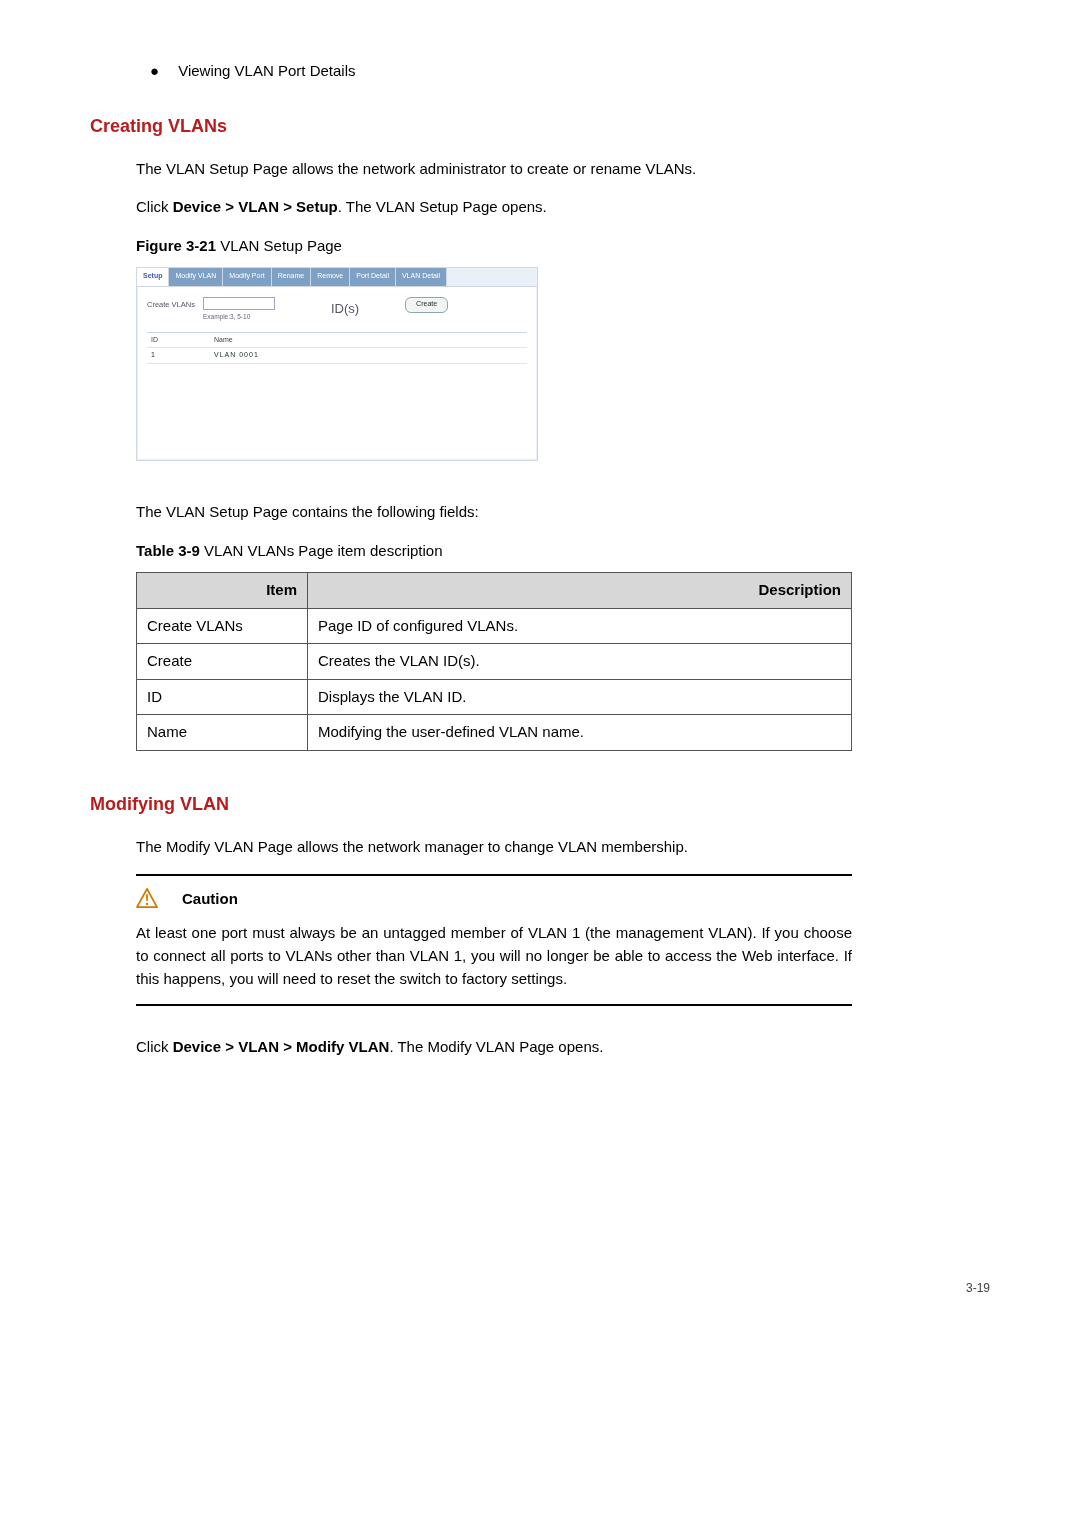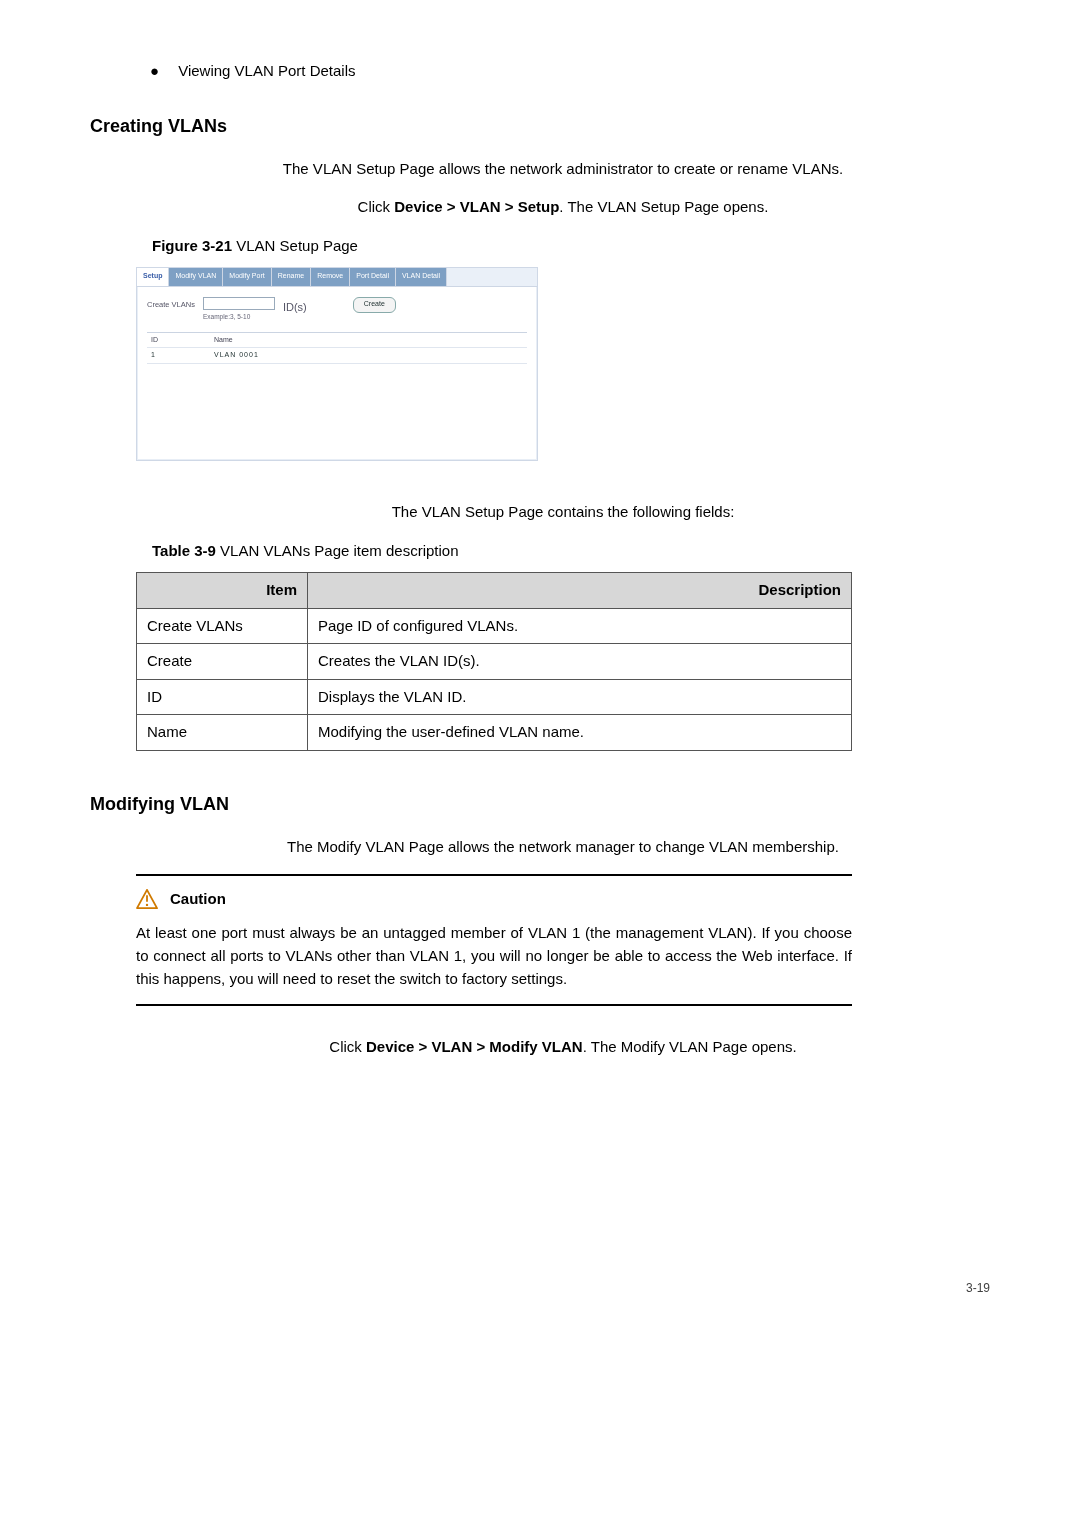--- a/index.html
+++ b/index.html
@@ -16,32 +16,31 @@
   .bullet-row {
     margin-left: 60px;
     margin-bottom: 30px;
   }
   .bullet-dot {
     display: inline-block;
     width: 24px;
     text-align: left;
   }
   h2.section {
-    color: #000000;
+    color: #b91c1c;
     font-weight: bold;
     font-size: 18px;
     margin: 28px 0 18px 0;
   }
   .body-p {
     margin-left: 46px;
     margin-bottom: 16px;
-    text-align: center;
   }
   .fig-label {
-    margin-left: 62px;
+    margin-left: 46px;
     margin-bottom: 10px;
   }
   .fig-label b { font-weight: bold; }
   
   .figure {
     margin-left: 46px;
     width: 400px;
     height: 192px;
     border: 1px solid #cfd8e6;
     background: #fff;
@@ -78,21 +77,21 @@
     gap: 8px;
   }
   .fig-lbl { font-size: 7.5px; color: #556; padding-top: 2px; }
   .fig-inputwrap { display:flex; flex-direction: column; }
   .fig-input {
     width: 70px; height: 11px;
     border: 1px solid #9ab;
     background: #fff;
   }
   .fig-example { font-size: 6.5px; color: #667; margin-top: 2px;}
-  .fig-ids { font-size:11px; color:#556; padding-top:2px;}
+  .fig-ids { font-size:13px; color:#556; padding-top:2px;margin-left:48px;}
   .fig-btn {
     border: 1px solid #8aa;
     border-radius: 6px;
     background: #f4f4f4;
     font-size: 7px;
     padding: 1px 10px;
     height: 12px;
     line-height: 10px;
   }
   .fig-table {
@@ -133,22 +132,22 @@
   .caution-block {
     margin-left: 46px;
     width: 716px;
     border-top: 2px solid #000;
     border-bottom: 2px solid #000;
     padding: 12px 0 14px 0;
     margin-bottom: 30px;
   }
   .caution-head {
     display: flex;
-    align-items: center;
-    gap: 12px;
+    align-items: flex-start;
+    gap: 24px;
     font-weight: bold;
     margin-bottom: 10px;
   }
   .caution-icon {
     width: 22px; height: 20px;
     display: inline-block;
   }
   .caution-text {
     text-align: justify;
     line-height: 1.55;

